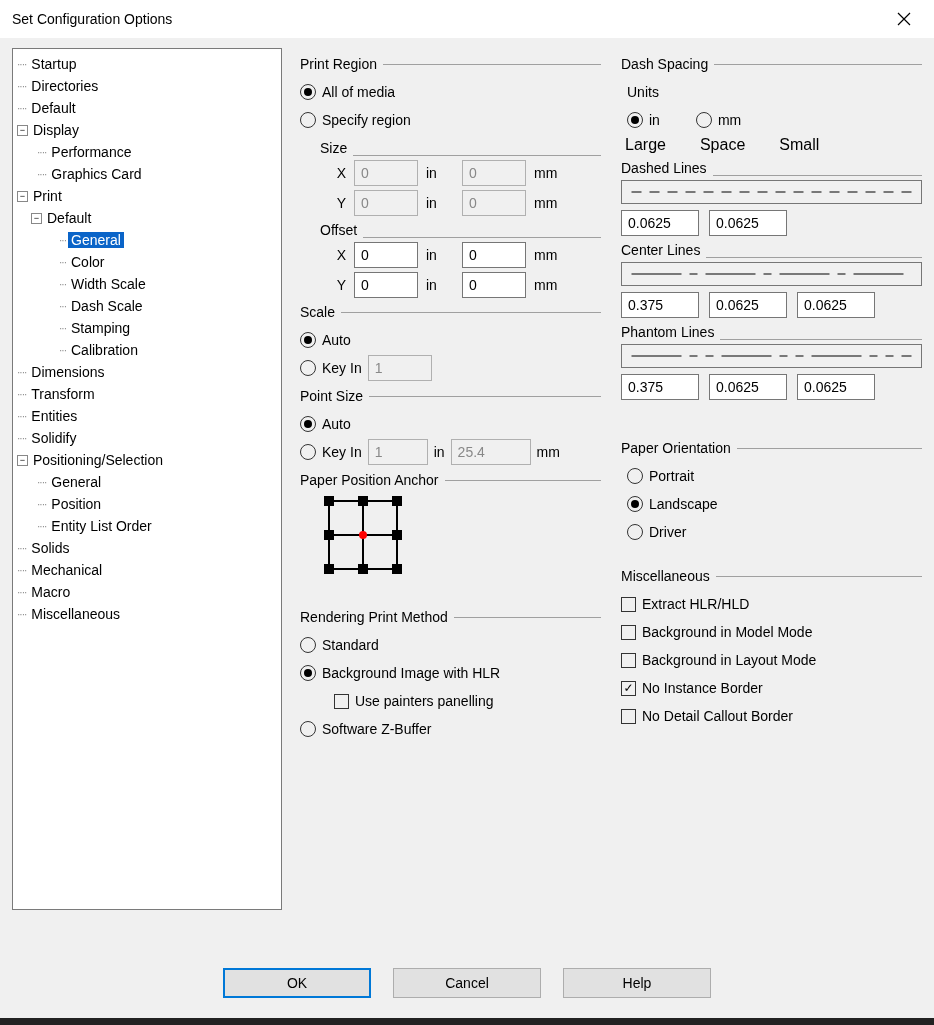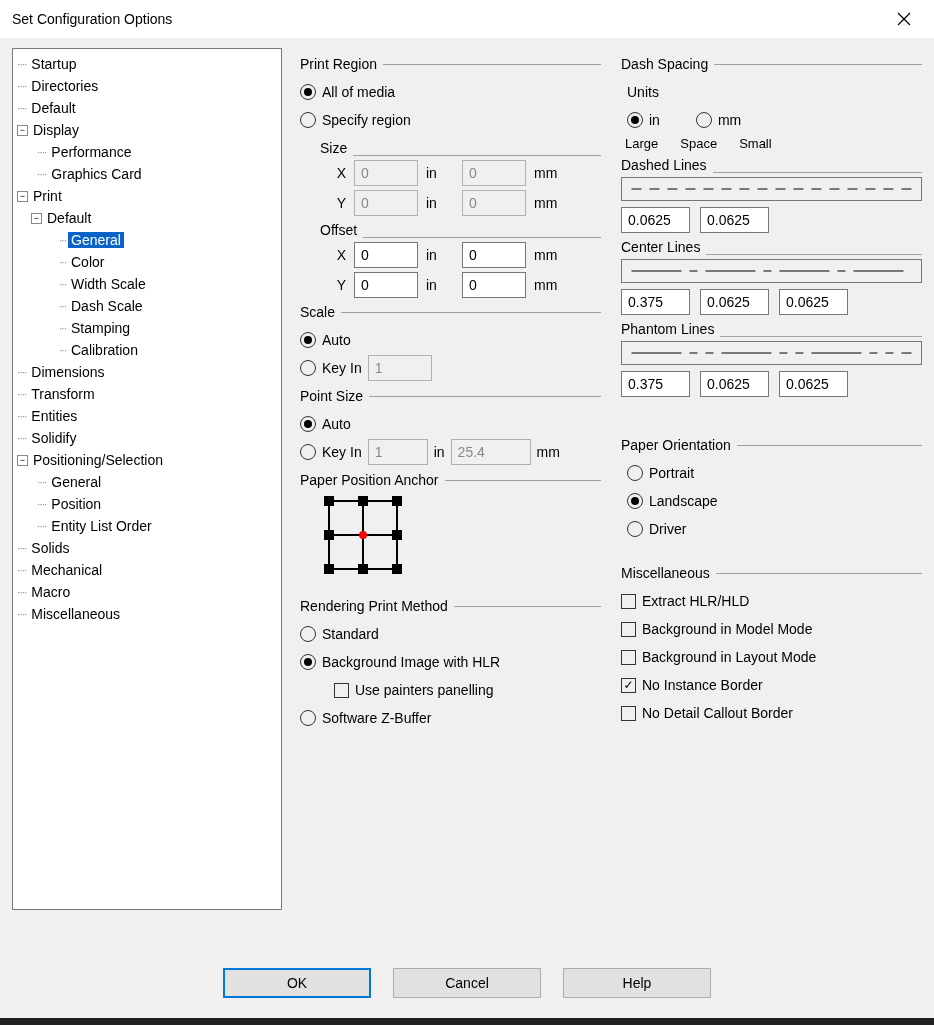--- a/index.html
+++ b/index.html
@@ -120,27 +120,27 @@
 .xy-row { display:flex; align-items:center; gap:8px; margin:4px 0 4px 30px; }
 .xy-row .lbl { width:16px; text-align:right; }
 .xy-row .unit { width:28px; }
 .anchor {
   width:78px; height:78px; margin:8px 0 0 24px; position:relative;
 }
 .anchor .gridline { position:absolute; background:#000; }
 .anchor .handle { position:absolute; width:10px; height:10px; background:#000; }
 .anchor .center { position:absolute; width:8px; height:8px; background:#f00; border-radius:50%; left:35px; top:35px; }
 .dash-vals { display:flex; gap:10px; margin:6px 0; }
-.dash-vals input { width:69px; }
+.dash-vals input { width:78px; }
 .linesample {
   border:1px solid #767676; height:24px; display:flex; align-items:center;
   padding:0 6px; margin:4px 0;
 }
 .linesample svg { width:100%; height:8px; }
-.lsheader { display:flex; gap:22px; margin:2px 0 2px 4px; font-size:13px; }
+.lsheader { display:flex; gap:34px; margin:2px 0 2px 4px; font-size:16px; }
 .buttons {
   background:#f0f0f0;
   height:70px;
   display:flex; align-items:center; justify-content:center; gap:22px;
 }
 .btn {
   width:148px; height:30px; border:1px solid #adadad; background:#e1e1e1;
   font-family:inherit; font-size:14px;
 }
 .btn.primary { border:2px solid #0078d7; background:#e1e1e1; }
@@ -368,21 +368,21 @@
             <div class="handle" style="left:34px;top:0"></div>
             <div class="handle" style="left:68px;top:0"></div>
           <div class="handle" style="left:0;top:34px"></div>
             <div class="handle" style="left:68px;top:34px"></div>
           <div class="handle" style="left:0;top:68px"></div>
             <div class="handle" style="left:34px;top:68px"></div>
             <div class="handle" style="left:68px;top:68px"></div>
           <div class="center"></div>
         </div>
 
-        <div class="group-title" style="margin-top:24px">
+        <div class="group-title" style="margin-top:35px">
             <span>Rendering Print Method</span>
             <span class="line"></span>
           </div>
         <div class="opt-row">
             <span class="radio"></span>
             <span>Standard</span>
           </div>
         <div class="opt-row">
             <span class="radio checked"></span>
             <span>Background Image with HLR</span>

